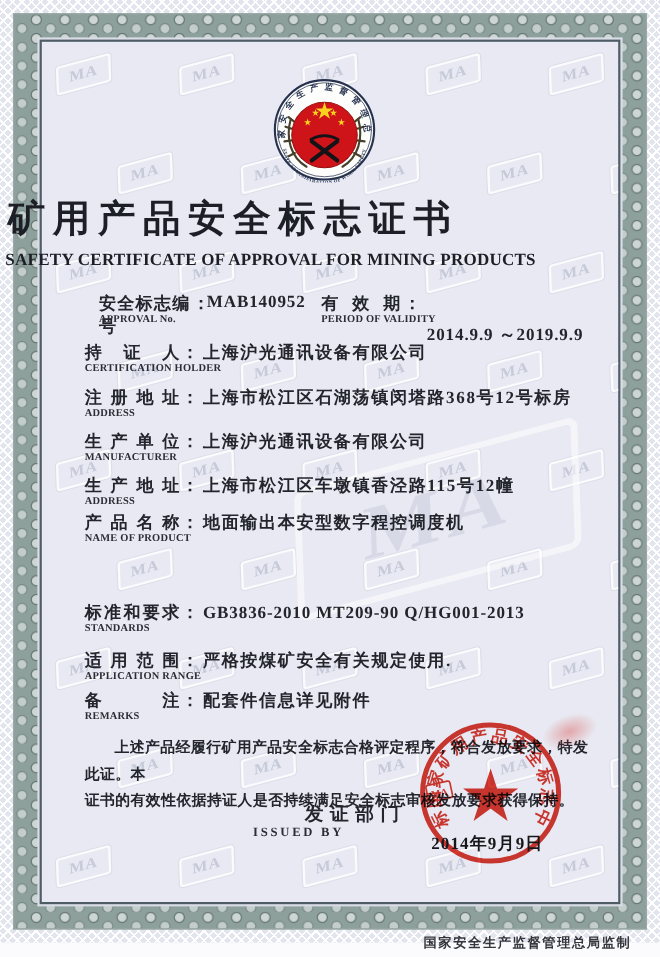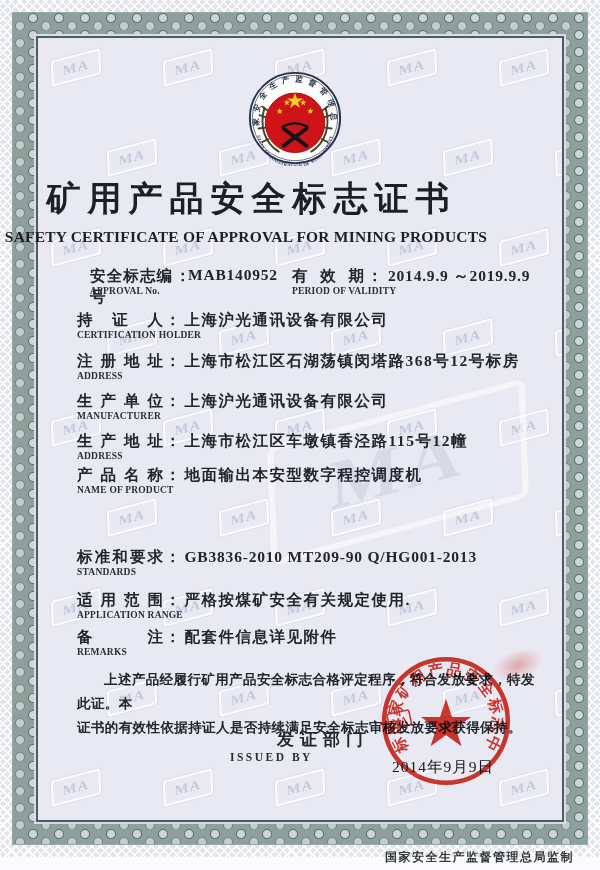--- a/index.html
+++ b/index.html
@@ -43,21 +43,21 @@
     position:absolute;left:235px;top:372px;width:238px;height:112px;
     border:6px solid rgba(255,255,255,.55);border-radius:10px;
     transform:skewX(-14deg) rotate(-16deg);
     color:rgba(186,191,210,.38);font:700 72px "Liberation Serif",serif;
     text-align:center;line-height:104px;letter-spacing:6px;
   }
   
   .content{position:absolute;left:0;top:0;width:600px;height:870px;}
   .emblem{position:absolute;left:247px;top:70px;width:96px;height:96px;}
   .title-cn{
-    position:absolute;left:0;top:176px;width:496px;text-align:center;
+    position:absolute;left:0;top:176px;width:496px;
     font-size:34px;font-weight:700;letter-spacing:7px;text-indent:7px;color:#1d1f27;
   }
   .title-en{
     position:absolute;left:0;top:228px;width:492px;text-align:center;
     font-size:15.5px;font-weight:700;letter-spacing:.2px;color:#1d1f27;
   }
   .row{position:absolute;left:77px;width:472px;height:34px;}
   .lbl{
     display:inline-block;width:86px;font-weight:700;font-size:15.5px;
     text-align:justify;text-align-last:justify;vertical-align:top;
@@ -71,21 +71,21 @@
   }
   .statement{position:absolute;left:77px;top:668px;width:464px;
     font-size:13.5px;font-weight:600;line-height:24px;letter-spacing:.4px;color:#23252d;}
   .statement .l1{text-indent:27px;}
   .issued-cn{position:absolute;left:230px;top:728px;width:180px;text-align:center;
     font-size:17px;font-weight:700;letter-spacing:6px;text-indent:6px;color:#23252d;}
   .issued-en{position:absolute;left:230px;top:751px;width:180px;
     font-size:11.5px;font-weight:700;letter-spacing:2.5px;color:#2b2d35;}
   .stamp{position:absolute;left:370px;top:645px;width:152px;height:152px;
     mix-blend-mode:multiply;opacity:.92;z-index:4;}
-  .stamp-date{position:absolute;left:392px;top:757px;font-size:15.5px;font-weight:400;
+  .stamp-date{position:absolute;left:392px;top:757px;font-size:15.5px;font-weight:700;
     letter-spacing:1px;color:#17171a;z-index:6;}
   .smudge{position:absolute;left:492px;top:650px;width:52px;height:30px;z-index:3;
     background:radial-gradient(ellipse at 50% 50%,rgba(215,60,55,.38),rgba(215,60,55,0) 70%);
     transform:rotate(-20deg);}
   .footer{position:absolute;right:26px;top:849px;font-size:12px;font-weight:700;
     letter-spacing:1.5px;color:#34363d;}
 </style>
 </head>
 <body>
 
@@ -186,21 +186,21 @@
   <div class="title-cn">矿用产品安全标志证书</div>
   <div class="title-en">SAFETY CERTIFICATE OF APPROVAL FOR MINING PRODUCTS</div>
 
   <div class="row" style="top:266px;left:0;width:600px;">
     <span class="lbl" style="position:absolute;left:90px;width:82px;">安全标志编号</span>
     <span class="colon" style="position:absolute;left:173px;">：</span>
     <span class="val val-num" style="position:absolute;left:188px;">MAB140952</span>
     <span class="sub" style="left:90px;">APPROVAL No.</span>
     <span class="lbl" style="position:absolute;left:292px;width:72px;">有效期</span>
     <span class="colon" style="position:absolute;left:365px;">：</span>
-    <span class="val val-num" style="position:absolute;left:388px;">2014.9.9 ～2019.9.9</span>
+    <span class="val val-num" style="position:absolute;left:388px;margin-top:28px;">2014.9.9 ～2019.9.9</span>
     <span class="sub" style="left:292px;">PERIOD OF VALIDITY</span>
   </div>
 
   <div class="row" style="top:310px;">
     <span class="lbl">持证人</span><span class="colon">：</span><span class="val">上海沪光通讯设备有限公司</span>
     <span class="sub">CERTIFICATION HOLDER</span>
   </div>
   <div class="row" style="top:351px;">
     <span class="lbl">注册地址</span><span class="colon">：</span><span class="val">上海市松江区石湖荡镇闵塔路368号12号标房</span>
     <span class="sub">ADDRESS</span>

